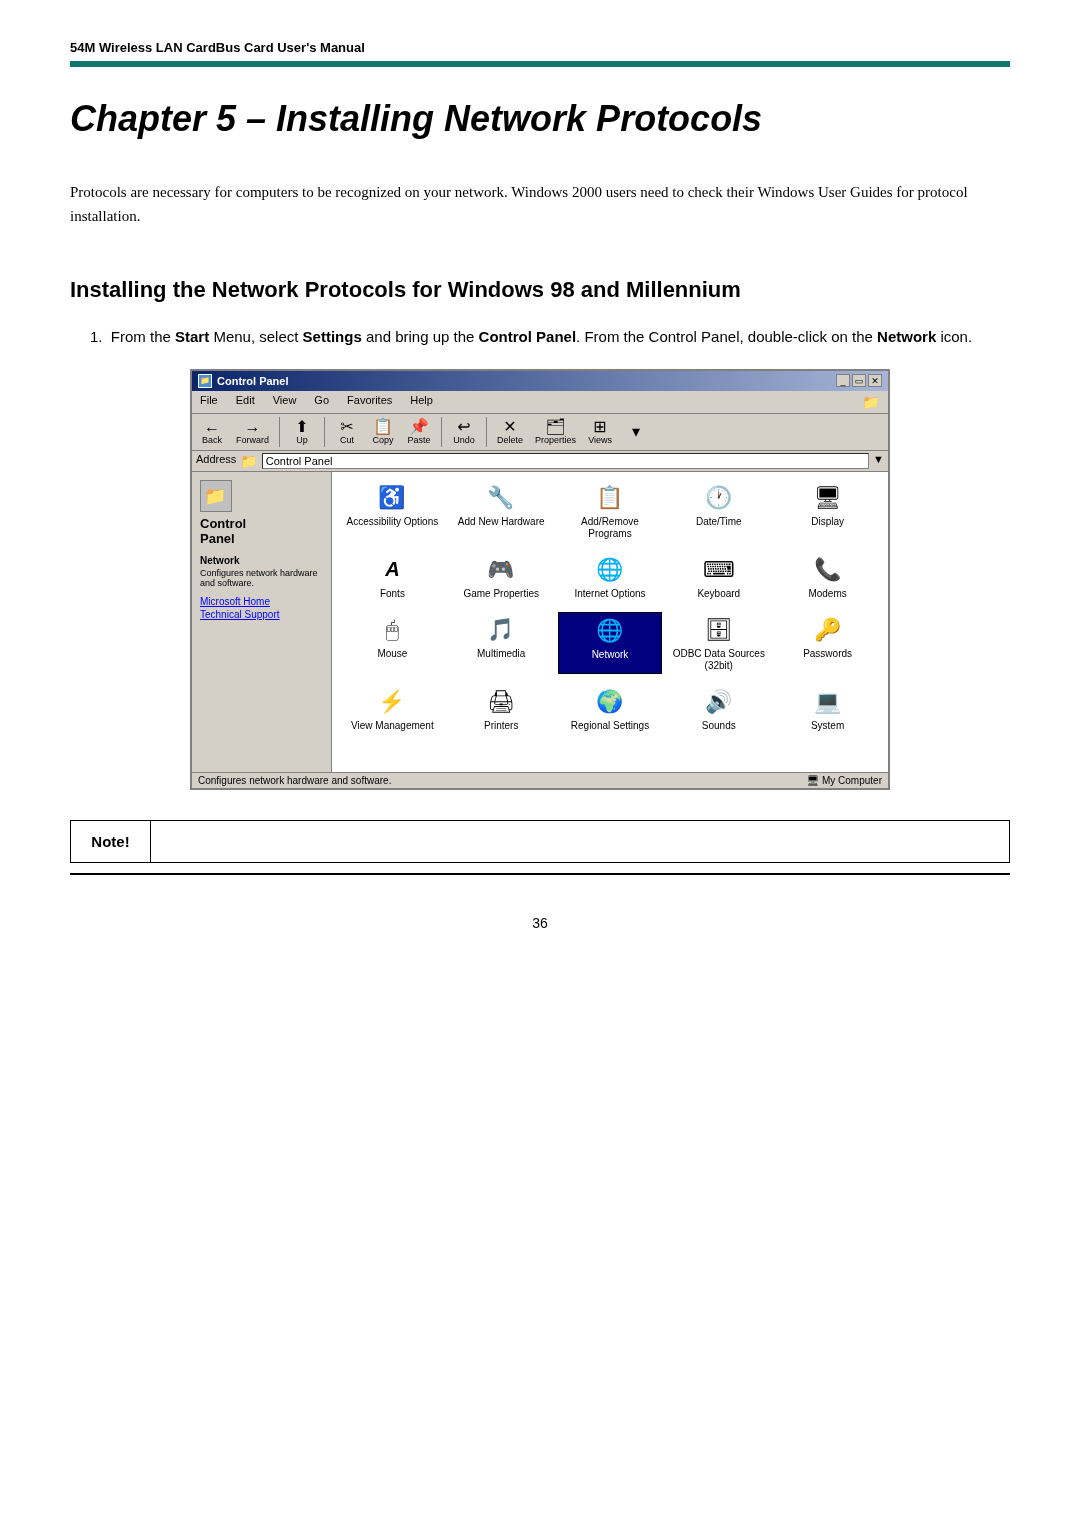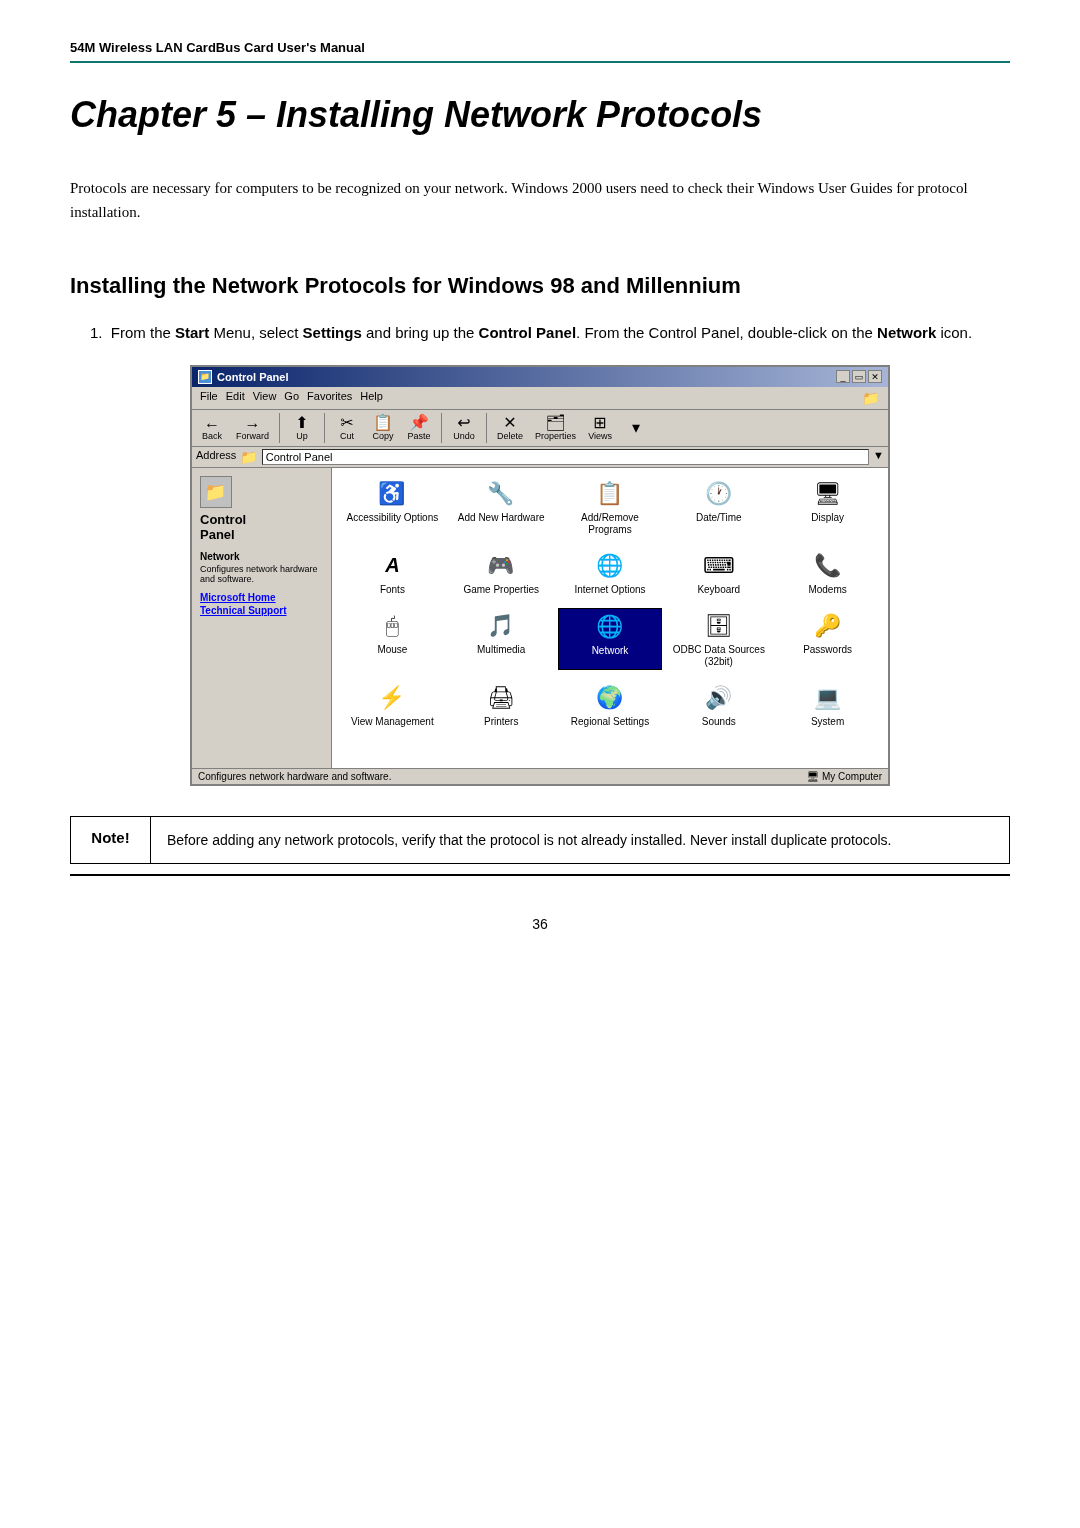--- a/index.html
+++ b/index.html
@@ -8,21 +8,21 @@
       font-size: 15px;
       background: #fff;
       color: #000;
       width: 1080px;
       min-height: 1528px;
       padding: 40px 70px;
     }
     .header-line {
       font-size: 13px;
       font-weight: bold;
-      border-bottom: 2px solid #0f766e;
+      border-bottom: 6px solid #0f766e;
       padding-bottom: 6px;
       margin-bottom: 30px;
     }
     .chapter-title {
       font-size: 36px;
       font-style: italic;
       font-weight: bold;
       margin-bottom: 40px;
       line-height: 1.2;
     }
@@ -95,20 +95,21 @@
       justify-content: center;
       font-size: 9px;
       color: #000;
       cursor: pointer;
     }
     .cp-menubar {
       background: #d4d0c8;
       border-bottom: 1px solid #808080;
       padding: 2px 4px;
       display: flex;
+      gap: 10px;
       font-size: 11px;
     }
     .cp-menubar span {
       padding: 1px 4px;
       cursor: pointer;
     }
     .cp-toolbar {
       background: #d4d0c8;
       border-bottom: 1px solid #808080;
       padding: 3px 4px;
@@ -189,21 +190,20 @@
       font-size: 9px;
       margin-bottom: 8px;
     }
     .cp-sidebar .sidebar-link {
       color: #0000ff;
       text-decoration: underline;
       cursor: pointer;
       font-size: 10px;
       display: block;
       margin-bottom: 2px;
-      font-weight: bold;
     }
     .cp-content {
       flex: 1;
       padding: 8px;
       display: grid;
       grid-template-columns: repeat(5, 1fr);
       gap: 10px 4px;
       align-content: start;
       overflow-y: auto;
     }
@@ -471,17 +471,16 @@
   </div>
 
   <div class="cp-statusbar">
     <span>Configures network hardware and software.</span>
     <span style="margin-left:auto;">🖥 My Computer</span>
   </div>
 </div>
 
 <div class="note-box">
   <div class="note-label">Note!</div>
-  <div class="note-content">Before adding any network protocols, verify that the protocol is not already installed. Never install duplicate protocols.</div>
 </div>
 
 <div class="bottom-line"></div>
 <div class="page-number">36</div>
 
 </body></html>

